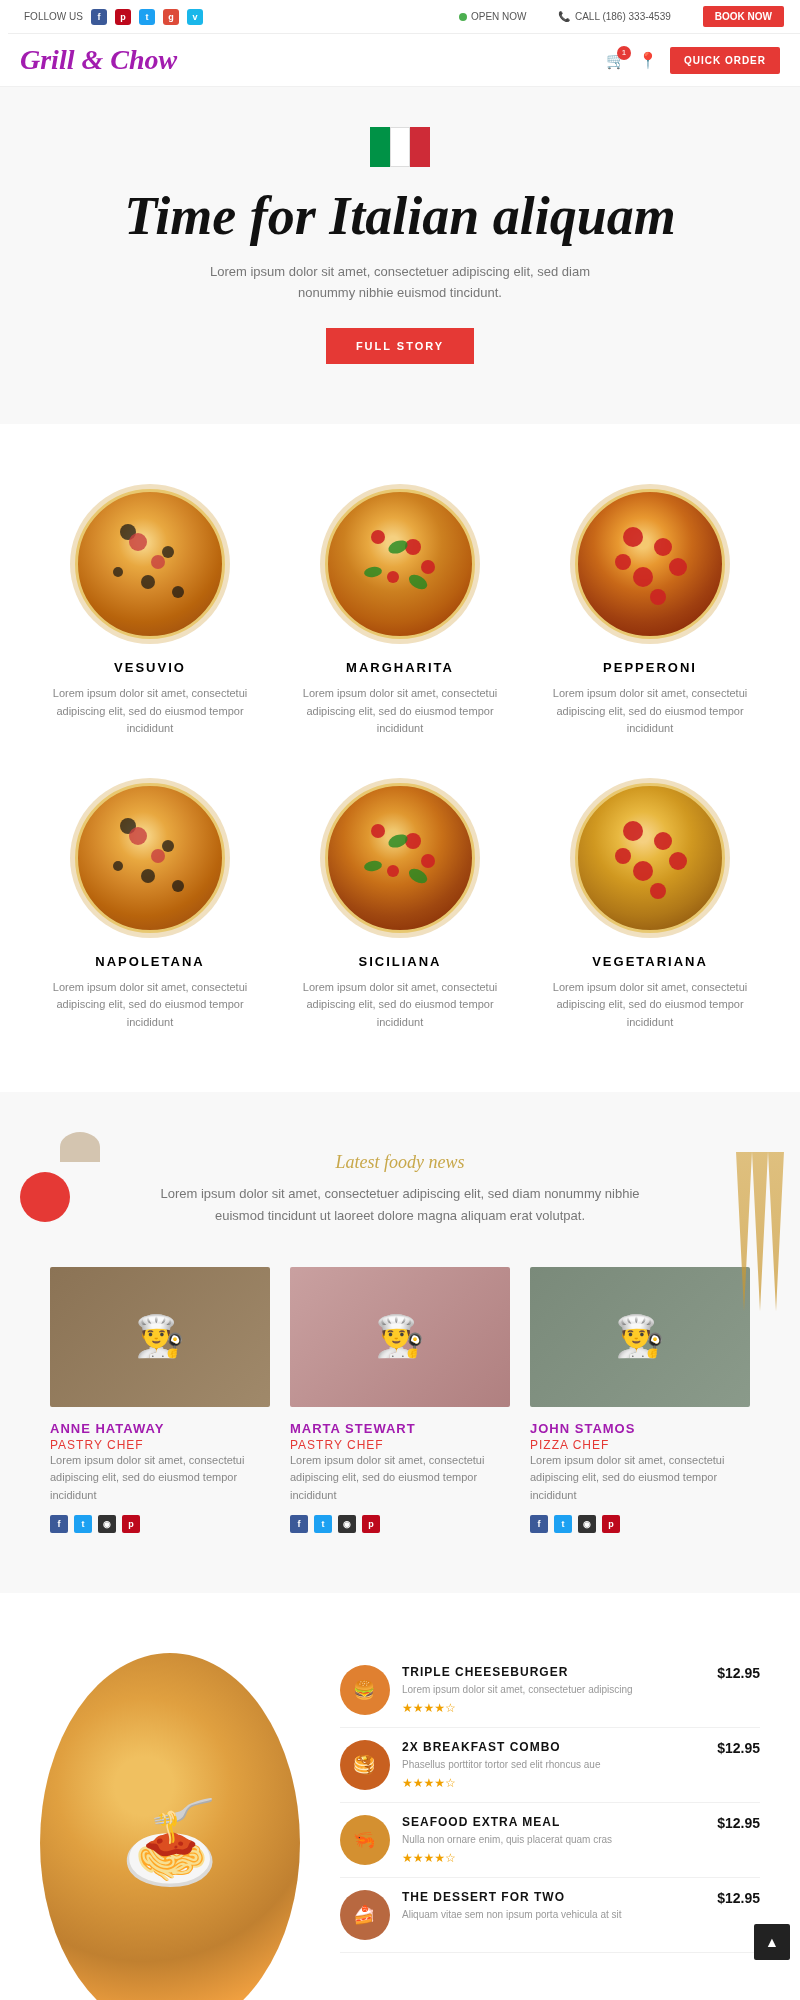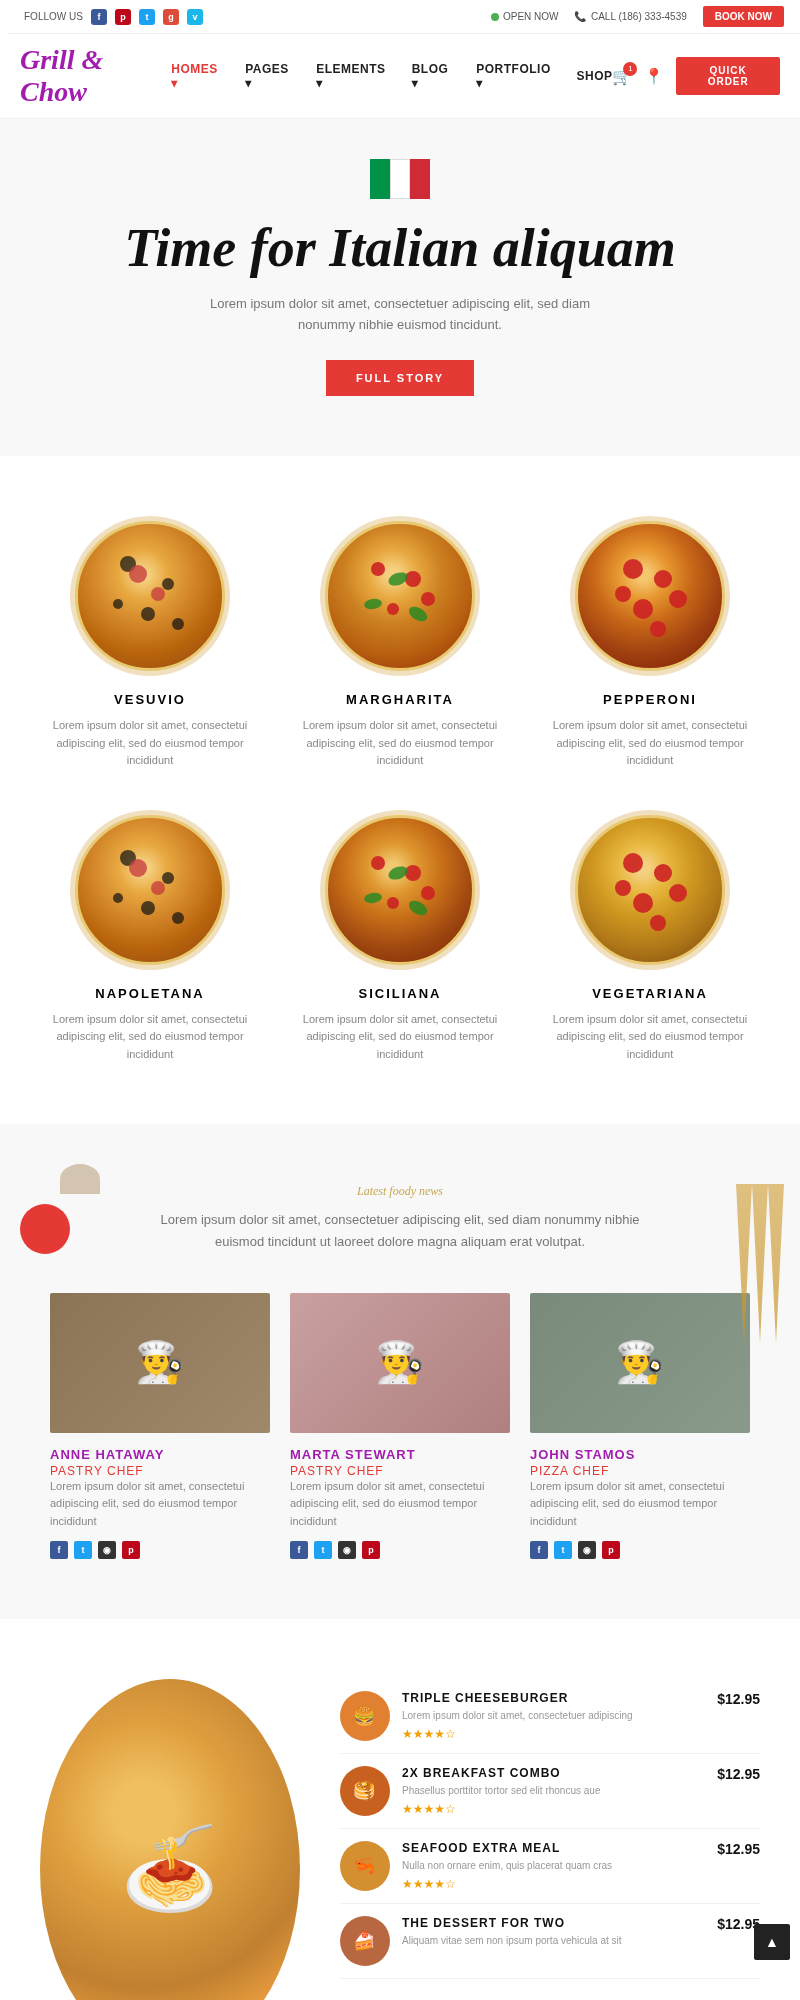--- a/index.html
+++ b/index.html
@@ -18,21 +18,21 @@
     }
     .top-bar-left { display: flex; align-items: center; gap: 8px; color: #555; }
     .top-bar-left .follow-label { color: #555; font-size: 10px; }
     .social-icon { width: 16px; height: 16px; border-radius: 3px; display: inline-flex; align-items: center; justify-content: center; font-size: 9px; color: #fff; font-weight: bold; }
     .si-fb { background: #3b5998; }
     .si-pi { background: #bd081c; }
     .si-tw { background: #1da1f2; }
     .si-gp { background: #dd4b39; }
     .si-vi { background: #1ab7ea; }
 
-    .top-bar-right { display: flex; align-items: center; gap: 16px; color: #555; font-size: 10px; }
+    .top-bar-right { display: flex; align-items: center; gap: 32px; color: #555; font-size: 10px; }
     .top-bar-right span { display: flex; align-items: center; gap: 4px; }
     .open-dot { width: 8px; height: 8px; background: #4caf50; border-radius: 50%; display: inline-block; }
     .book-now-btn {
       background: #e53935;
       color: #fff;
       padding: 5px 12px;
       border: none;
       font-size: 10px;
       font-weight: bold;
       cursor: pointer;
@@ -134,21 +134,21 @@
     .pizza-desc { font-size: 11px; color: #888; line-height: 1.6; }
 
     
     .blog-section {
       background: #f8f8f8;
       padding: 60px 20px;
       text-align: center;
       position: relative;
       overflow: hidden;
     }
-    .blog-label { color: #c8a84b; font-style: italic; font-size: 12px; margin-bottom: 10px; font-family: Georgia, serif; }
+    .blog-label { color: #c8a84b; font-style: italic; font-size: 18px; margin-bottom: 10px; font-family: Georgia, serif; }
     .blog-title { font-size: 36px; font-weight: 900; color: #111; text-transform: uppercase; letter-spacing: 2px; margin-bottom: 16px; }
     .blog-desc { color: #777; font-size: 13px; line-height: 1.7; max-width: 500px; margin: 0 auto 40px; }
 
     
     .deco-tomato { position: absolute; left: 20px; top: 80px; width: 50px; height: 50px; background: #e53935; border-radius: 50%; }
     .deco-mushroom { position: absolute; left: 60px; top: 40px; width: 40px; height: 30px; background: #d4c5b0; border-radius: 50% 50% 0 0; }
     .deco-pasta { position: absolute; right: 0; top: 60px; width: 80px; height: 160px; background: linear-gradient(180deg, #d4a84b, #c8942a); opacity: 0.7; clip-path: polygon(20% 0, 30% 100%, 40% 0, 50% 100%, 60% 0, 70% 100%, 80% 0); }
 
     .blog-cards { display: flex; gap: 20px; justify-content: center; max-width: 700px; margin: 0 auto; }
     .blog-card { flex: 1; text-align: left; }
@@ -233,28 +233,20 @@
     </span>
     <span>
       📞 <span>CALL (186) 333-4539</span>
     </span>
     <button class="book-now-btn">BOOK NOW</button>
   </div>
 </div>
 
 <nav class="nav">
   <div class="logo">Grill &amp; Chow</div>
-  <div class="nav-links">
-    <a href="#" class="active">HOMES ▾</a>
-    <a href="#">PAGES ▾</a>
-    <a href="#">ELEMENTS ▾</a>
-    <a href="#">BLOG ▾</a>
-    <a href="#">PORTFOLIO ▾</a>
-    <a href="#">SHOP</a>
-  </div>
   <div class="nav-right">
     <div class="cart-icon">
       🛒
       <span class="cart-badge">1</span>
     </div>
     <span>📍</span>
     <button class="quick-order-btn">QUICK ORDER</button>
   </div>
 </nav>
 

